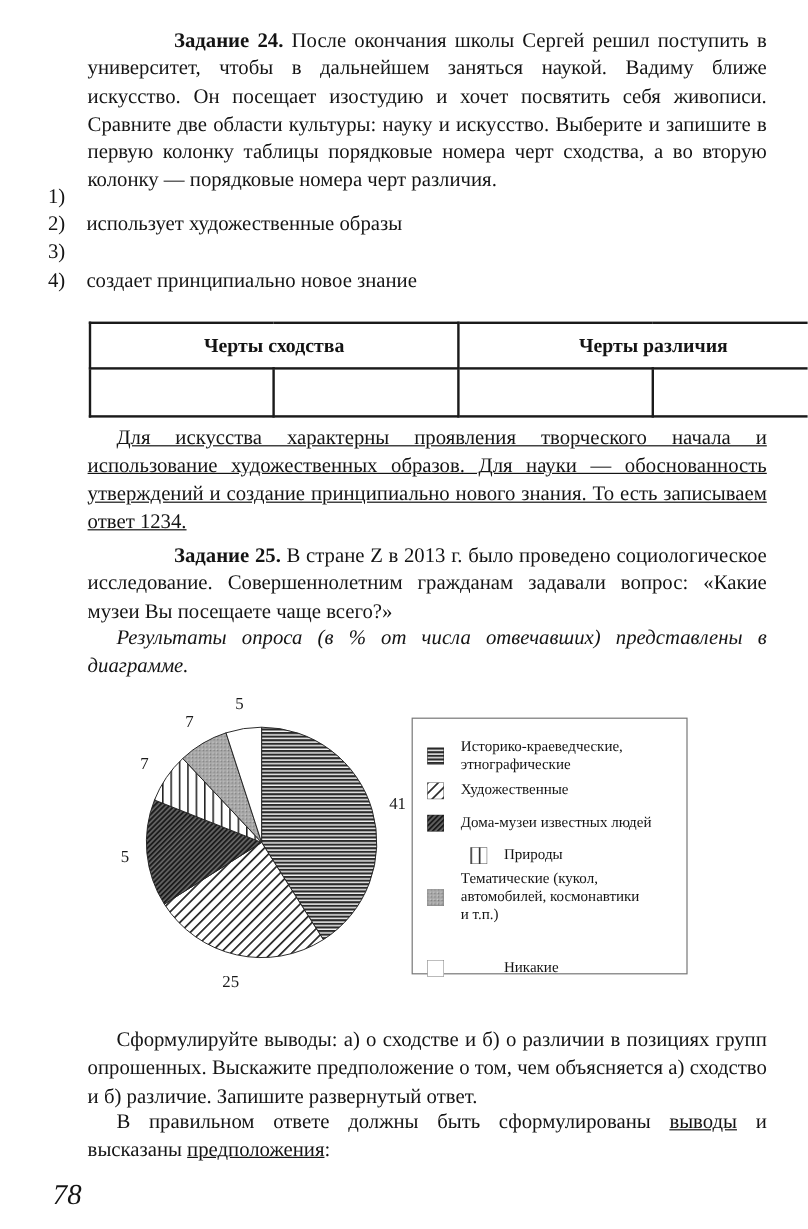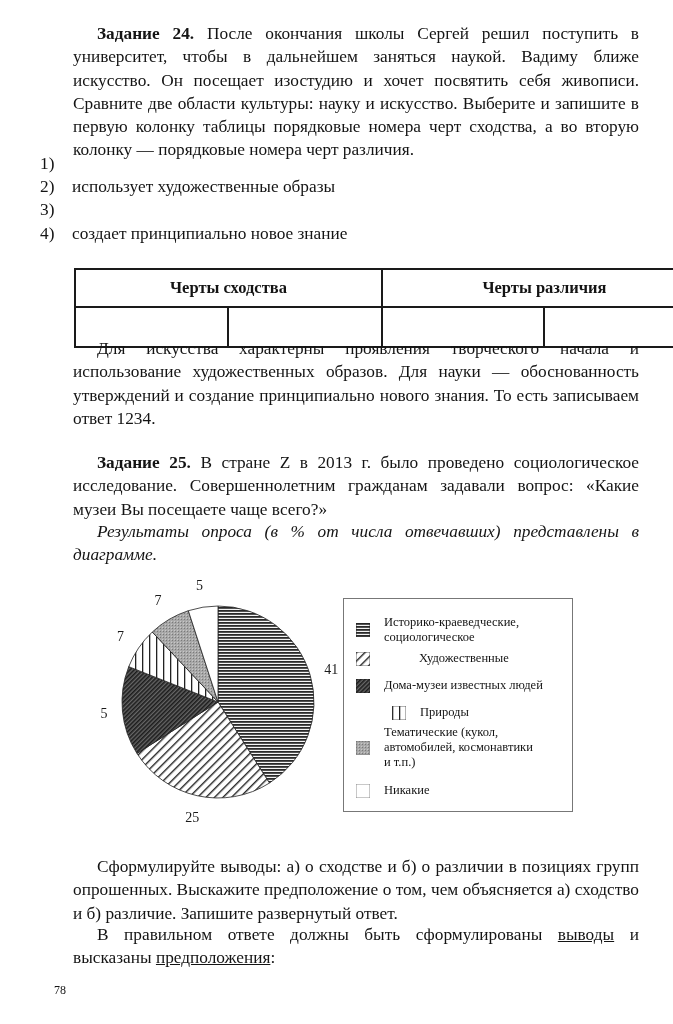--- a/index.html
+++ b/index.html
@@ -1,35 +1,35 @@
 <!DOCTYPE html>
 <html><head>
 <meta charset="utf-8">
 <style>
   html, body { margin: 0; padding: 0; background: #ffffff; }
   body { width: 673px; height: 1024px; position: relative; overflow: hidden;
          font-family: "Liberation Serif", serif; color: #141414; }
   .para { position: absolute; left: 73px; width: 566px; font-size: 17.3px; line-height: 23.3px;
           text-align: justify; margin: 0; }
-  .para b { font-weight: bold; }
+  .para b { font-weight: bold; margin-left: 48px; }
   .indent { text-indent: 24px; }
   .list { position: absolute; left: 40px; top: 152px; width: 560px; font-size: 17.3px; line-height: 23.2px; }
   .list .li { display: flex; }
   .list .num { width: 32px; }
   table.ans { position: absolute; left: 74px; top: 268px; width: 634px; border-collapse: collapse; }
   table.ans td, table.ans th { border: 2px solid #1a1a1a; }
   table.ans th { height: 34px; font-size: 16.5px; font-weight: bold; text-align: center; }
   table.ans td { height: 36px; }
   .chart { position: absolute; left: 100px; top: 580px; }
   .legend-box { position: absolute; left: 343px; top: 598px; width: 228px; height: 212px;
                 border: 1px solid #777; background: #fff; font-size: 12.5px; line-height: 15px; }
   .leg { position: absolute; left: 12px; display: flex; align-items: center; }
   .leg .sw { width: 14px; height: 14px; margin-right: 14px; flex: none; }
   .underline { text-decoration: underline; }
-  .pagenum { position: absolute; left: 54px; top: 983px; font-size: 12px; }
+  .pagenum { position: absolute; left: 44px; top: 983px; font-size: 24px; font-style: italic; }
 </style>
 </head>
 <body>
 
 <p class="para indent" style="top:22px;"><b>Задание 24.</b><span> После окончания школы Сергей решил поступить в университет, чтобы в дальнейшем заняться наукой. Вадиму ближе искусство. Он посещает изостудию и хочет посвятить себя живописи. Сравните две области культуры: науку и искусство. Выберите и запишите в первую колонку таблицы порядковые номера черт сходства, а во вторую колонку — порядковые номера черт различия.</span></p>
 
 <div class="list">
   <div class="li">
       <span class="num">1)</span>
     </div>
@@ -54,21 +54,21 @@
   </tr>
   <tr>
     <td></td>
     <td></td>
     <td></td>
     <td></td>
   </tr>
 </tbody>
   </table>
 
-<p class="para indent" style="top:337px;">Для искусства характерны проявления творческого начала и использование художественных образов. Для науки — обоснованность утверждений и создание принципиально нового знания. То есть записываем ответ 1234.</p>
+<p class="para indent" style="top:353px;text-decoration:underline;">Для искусства характерны проявления творческого начала и использование художественных образов. Для науки — обоснованность утверждений и создание принципиально нового знания. То есть записываем ответ 1234.</p>
 
 <p class="para indent" style="top:451px;"><b>Задание 25.</b><span> В стране Z в 2013 г. было проведено социологическое исследование. Совершеннолетним гражданам задавали вопрос: «Какие музеи Вы посещаете чаще всего?»</span></p>
 
 <p class="para indent" style="top:520px;font-style:italic;">Результаты опроса (в % от числа отвечавших) представлены в диаграмме.</p>
 
 <svg class="chart" width="240" height="250" viewBox="0 0 240 250">
   <defs>
     <pattern id="p-horiz" width="4" height="3" patternUnits="userSpaceOnUse">
       <rect width="4" height="3" fill="#f4f4f4"></rect>
         <rect width="4" height="1.8" fill="#2a2a2a"></rect>
@@ -107,23 +107,23 @@
       <text x="57.933112941456116" y="25.432440813534683" text-anchor="middle">7</text>
       <text x="99.54073312525274" y="10.452775809773755" text-anchor="middle">5</text>
     </g>
 </svg>
 
 <div class="legend-box">
   <div class="leg" style="top:16px;">
     <svg class="sw" viewBox="0 0 14 14">
         <rect width="14" height="14" fill="url(#p-horiz)" stroke="#222" stroke-width="0.8"></rect>
       </svg>
-    <span style="width:180px">Историко-краеведческие, социологическое</span>
+    <span style="width:180px">Историко-краеведческие, этнографические</span>
   </div>
-  <div class="leg" style="top:52px;gap:35px;">
+  <div class="leg" style="top:52px;">
     <svg class="sw" viewBox="0 0 14 14">
         <rect width="14" height="14" fill="url(#p-diag-light)" stroke="#444" stroke-width="0.8"></rect>
       </svg>
     <span>Художественные</span>
   </div>
   <div class="leg" style="top:79px;">
     <svg class="sw" viewBox="0 0 14 14">
         <rect width="14" height="14" fill="url(#p-diag-dark)" stroke="#222" stroke-width="0.8"></rect>
       </svg>
     <span>Дома-музеи известных людей</span>
@@ -133,21 +133,21 @@
         <rect width="14" height="14" fill="url(#p-vert)" stroke="#444" stroke-width="0.8"></rect>
       </svg>
     <span>Природы</span>
   </div>
   <div class="leg" style="top:126px;">
     <svg class="sw" viewBox="0 0 14 14">
         <rect width="14" height="14" fill="url(#p-gray)" stroke="#777" stroke-width="0.8"></rect>
       </svg>
     <span style="width:150px">Тематические (кукол, автомобилей, космонавтики и т.п.)</span>
   </div>
-  <div class="leg" style="top:184px;">
+  <div class="leg" style="top:200px;gap:36px;">
     <svg class="sw" viewBox="0 0 14 14">
         <rect width="14" height="14" fill="#fff" stroke="#777" stroke-width="0.8"></rect>
       </svg>
     <span>Никакие</span>
   </div>
 </div>
 
 <p class="para indent" style="top:855px;">Сформулируйте выводы: а) о сходстве и б) о различии в позициях групп опрошенных. Выскажите предположение о том, чем объясняется а) сходство и б) различие. Запишите развернутый ответ.</p>
 
 <p class="para indent" style="top:923px;"><span>В правильном ответе должны быть сформулированы </span><span class="underline">выводы</span><span> и высказаны </span><span class="underline">предположения</span><span>:</span></p>

